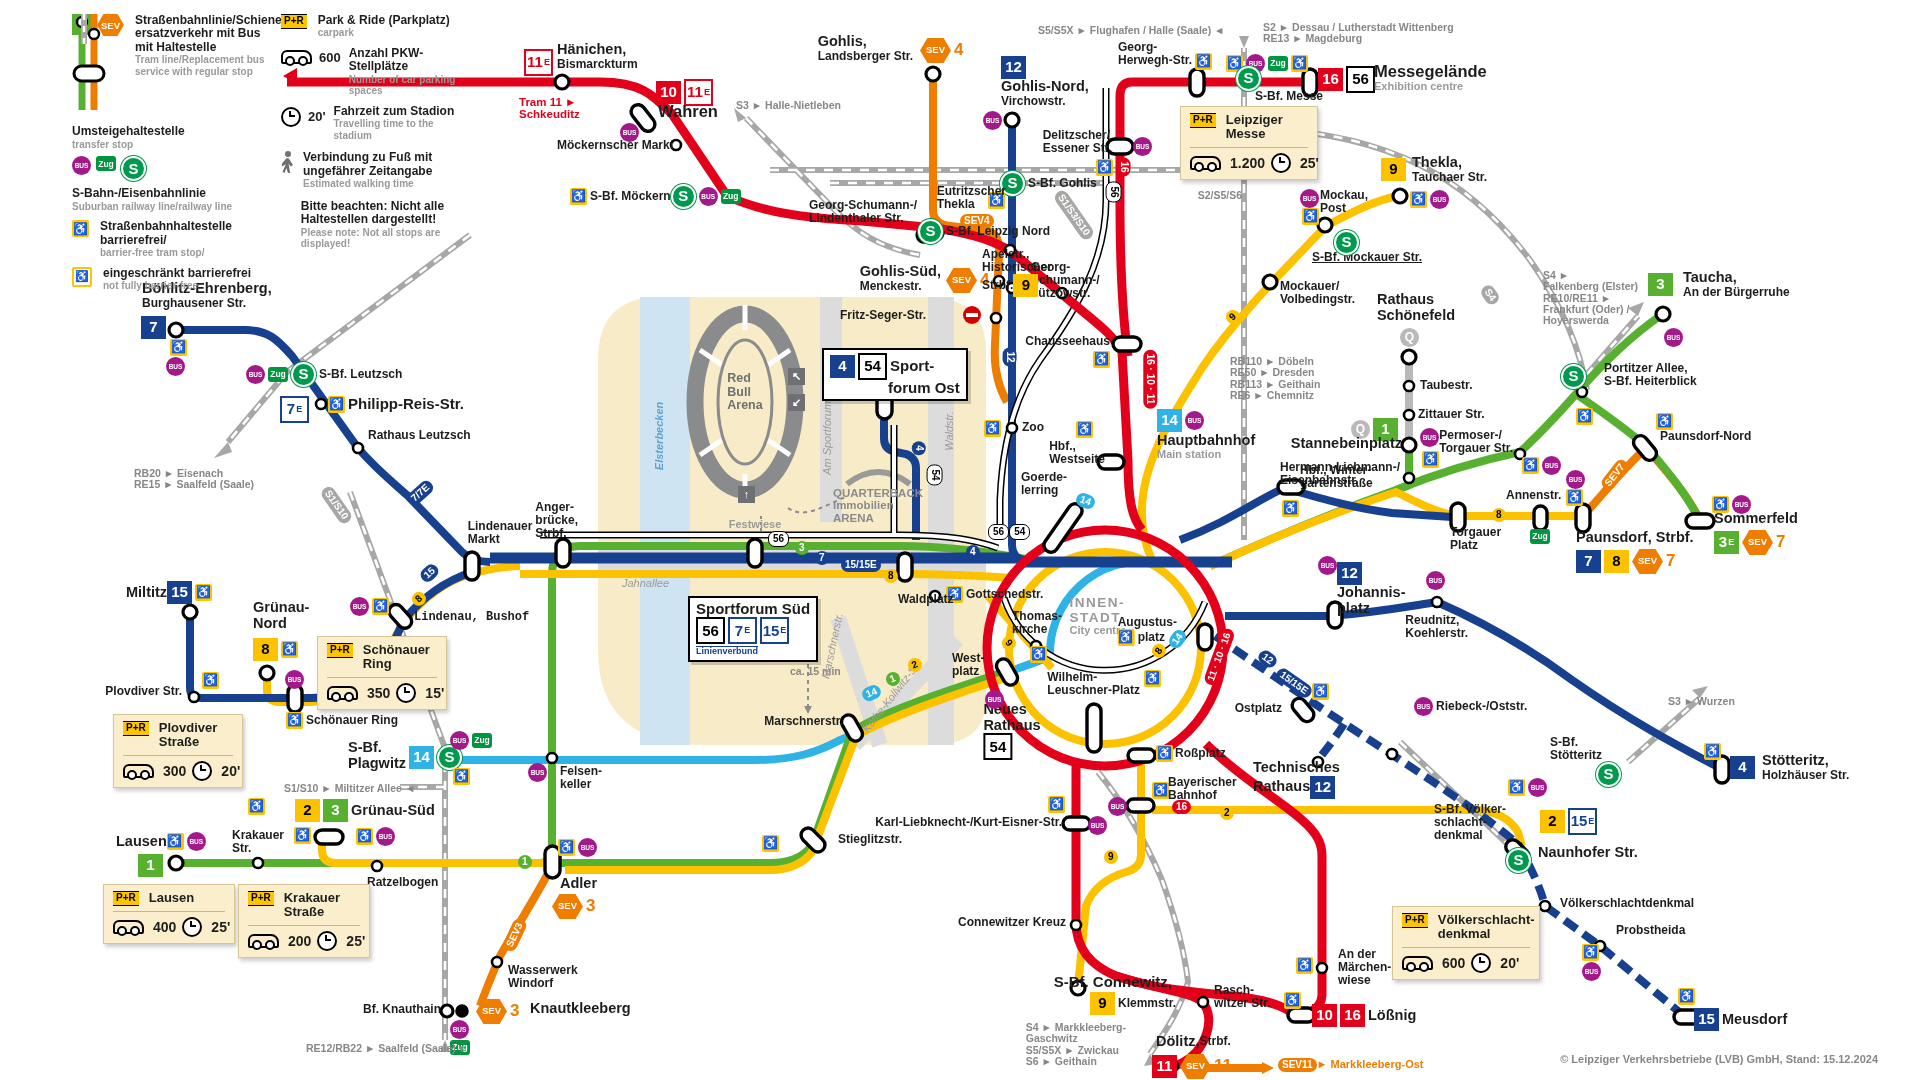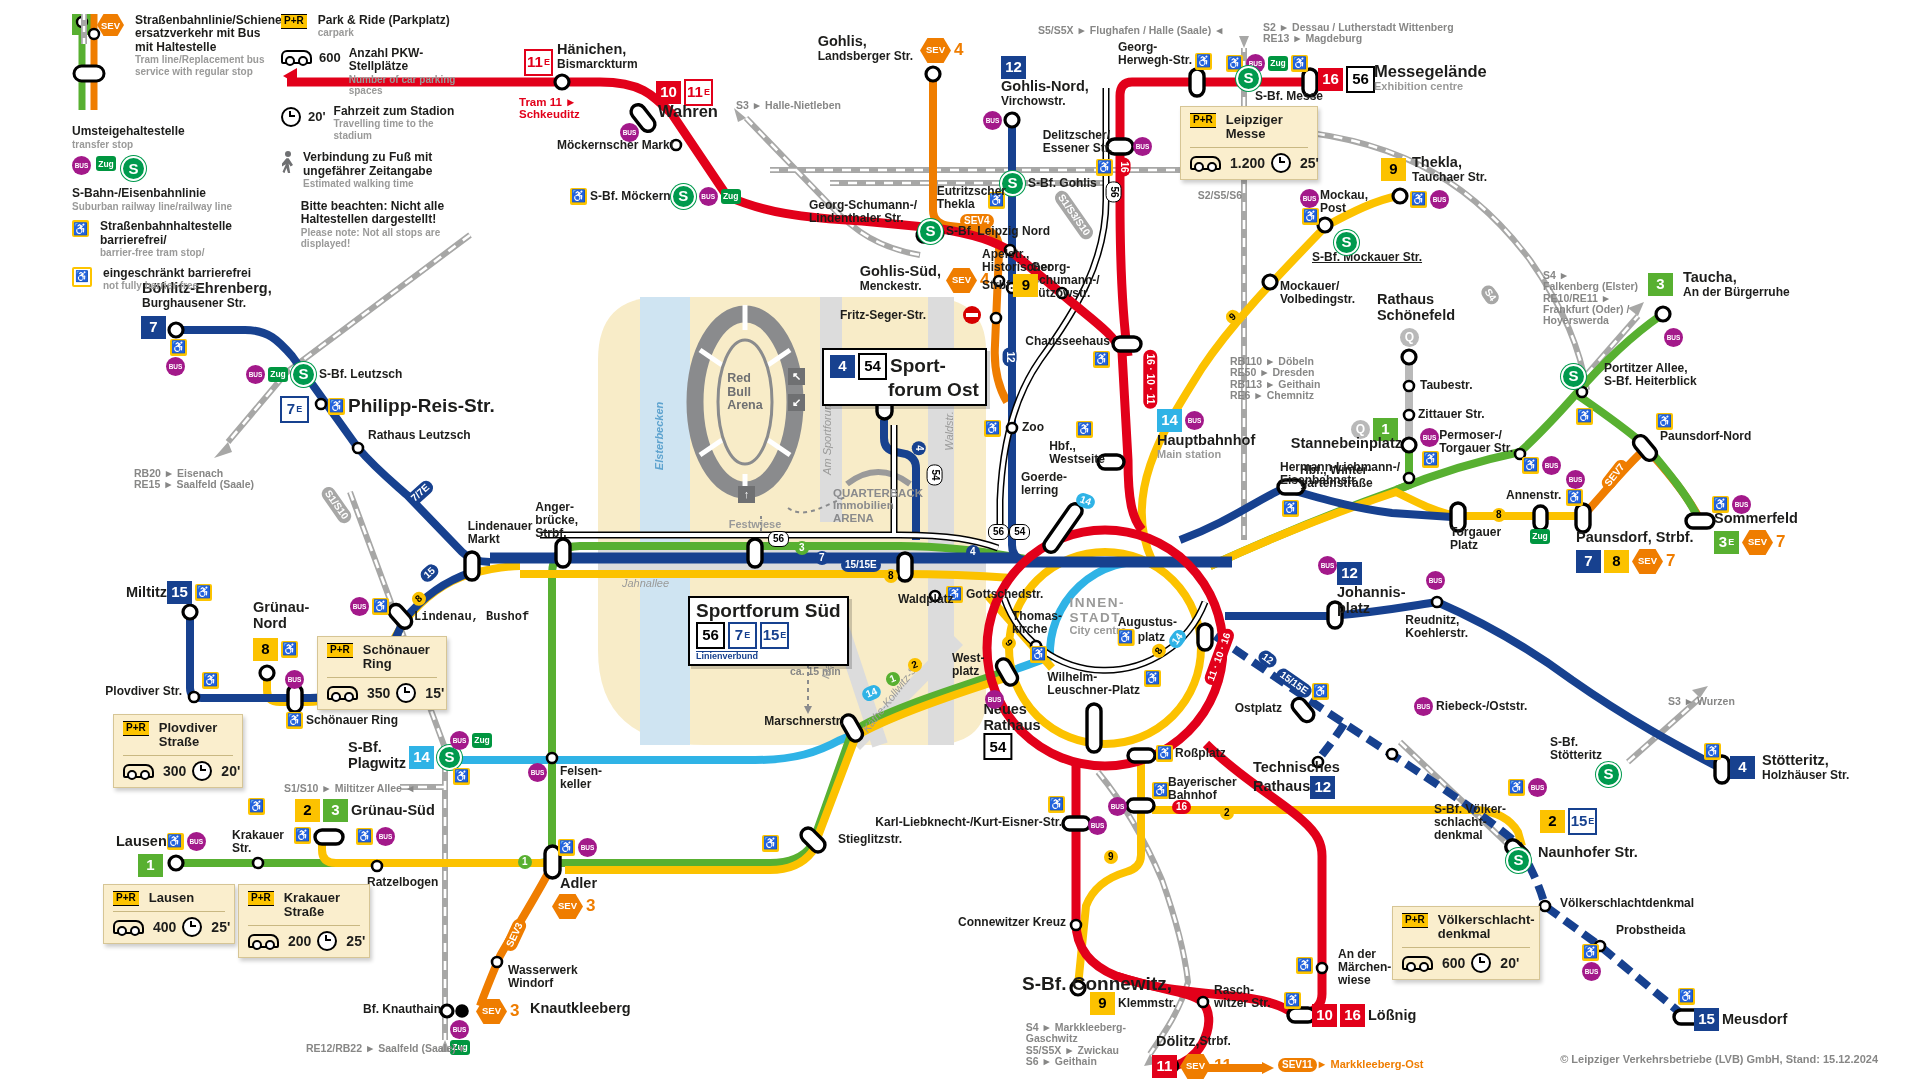--- a/index.html
+++ b/index.html
@@ -2,21 +2,21 @@
 <html><head>
 <meta charset="utf-8">
 <style>
   html,body{margin:0;padding:0;background:#fff;}
   #stage{position:relative;width:1920px;height:1080px;overflow:hidden;background:#fff;
          font-family:"Liberation Sans",sans-serif;color:#1d1d1b;}
   svg{position:absolute;left:0;top:0;}
   .lbl{position:absolute;white-space:nowrap;line-height:1.08;z-index:5;}
   .row{display:flex;align-items:center;}
   .n12{font-size:12px;font-weight:700;}
-  .b14{font-size:19px;font-weight:700;}
+  .b14{font-size:15px;font-weight:700;}
   .b15{font-size:14.5px;font-weight:700;}
   .b16{font-size:16.5px;font-weight:700;}
   .g11{font-size:10.5px;color:#87878
 
 6;font-weight:700;}
   .g11{font-size:10.5px;color:#878786;font-weight:700;}
   .g12{font-size:11px;color:#9a9a99;font-weight:700;}
   .gb11{font-size:11px;color:#878786;font-weight:700;}
   .gb13{font-size:13.5px;color:#9a9a99;font-weight:700;letter-spacing:1.5px;}
   .red{color:#e2001a;font-size:11.5px;font-weight:700;}

